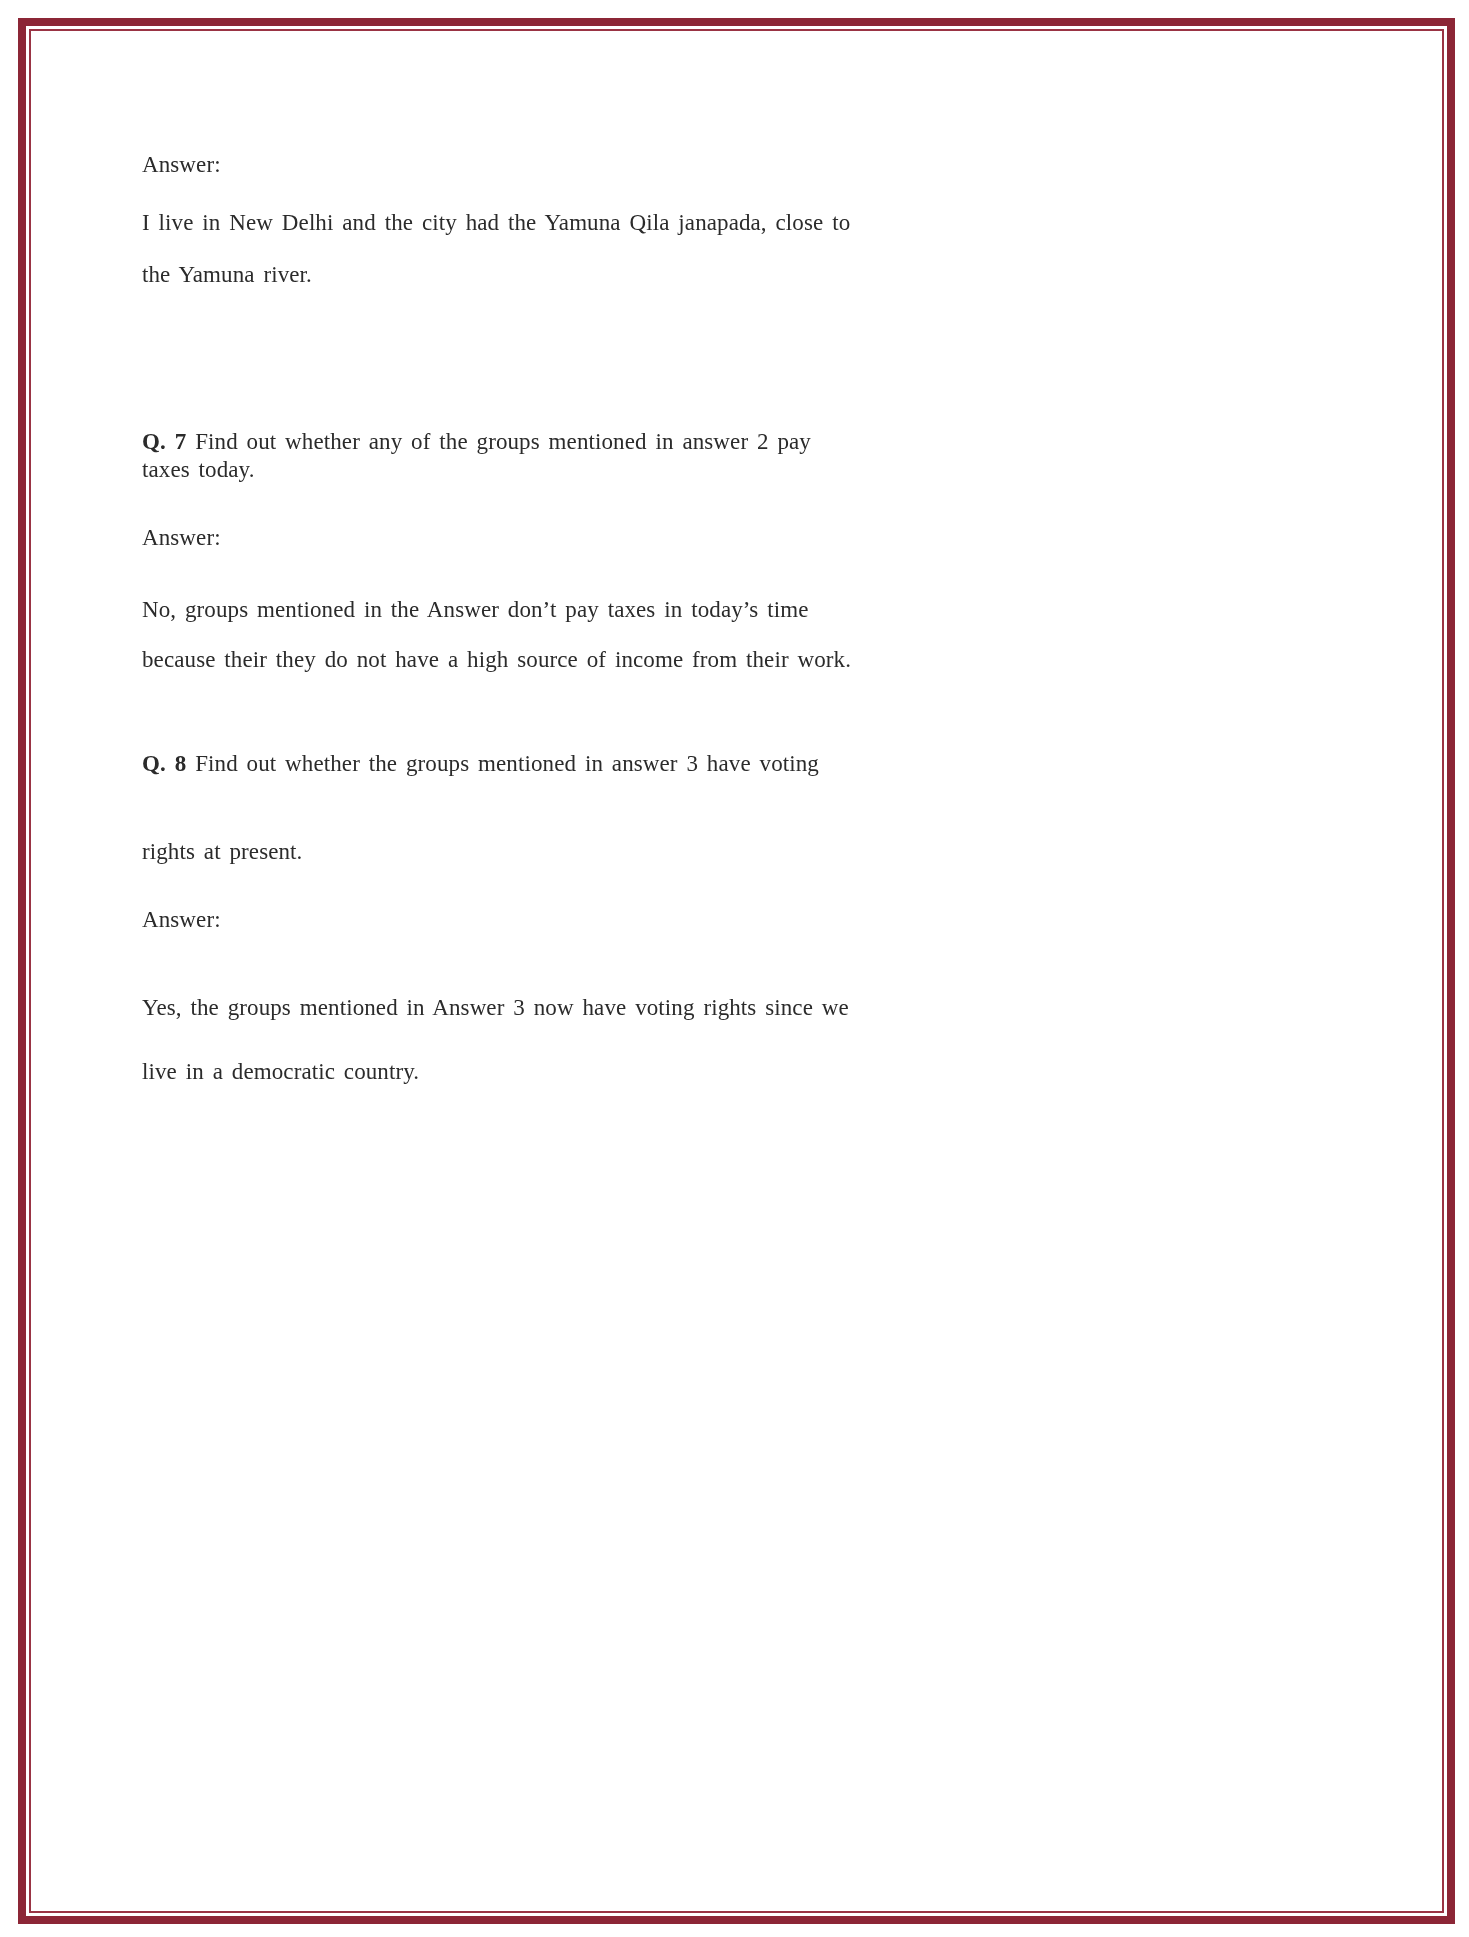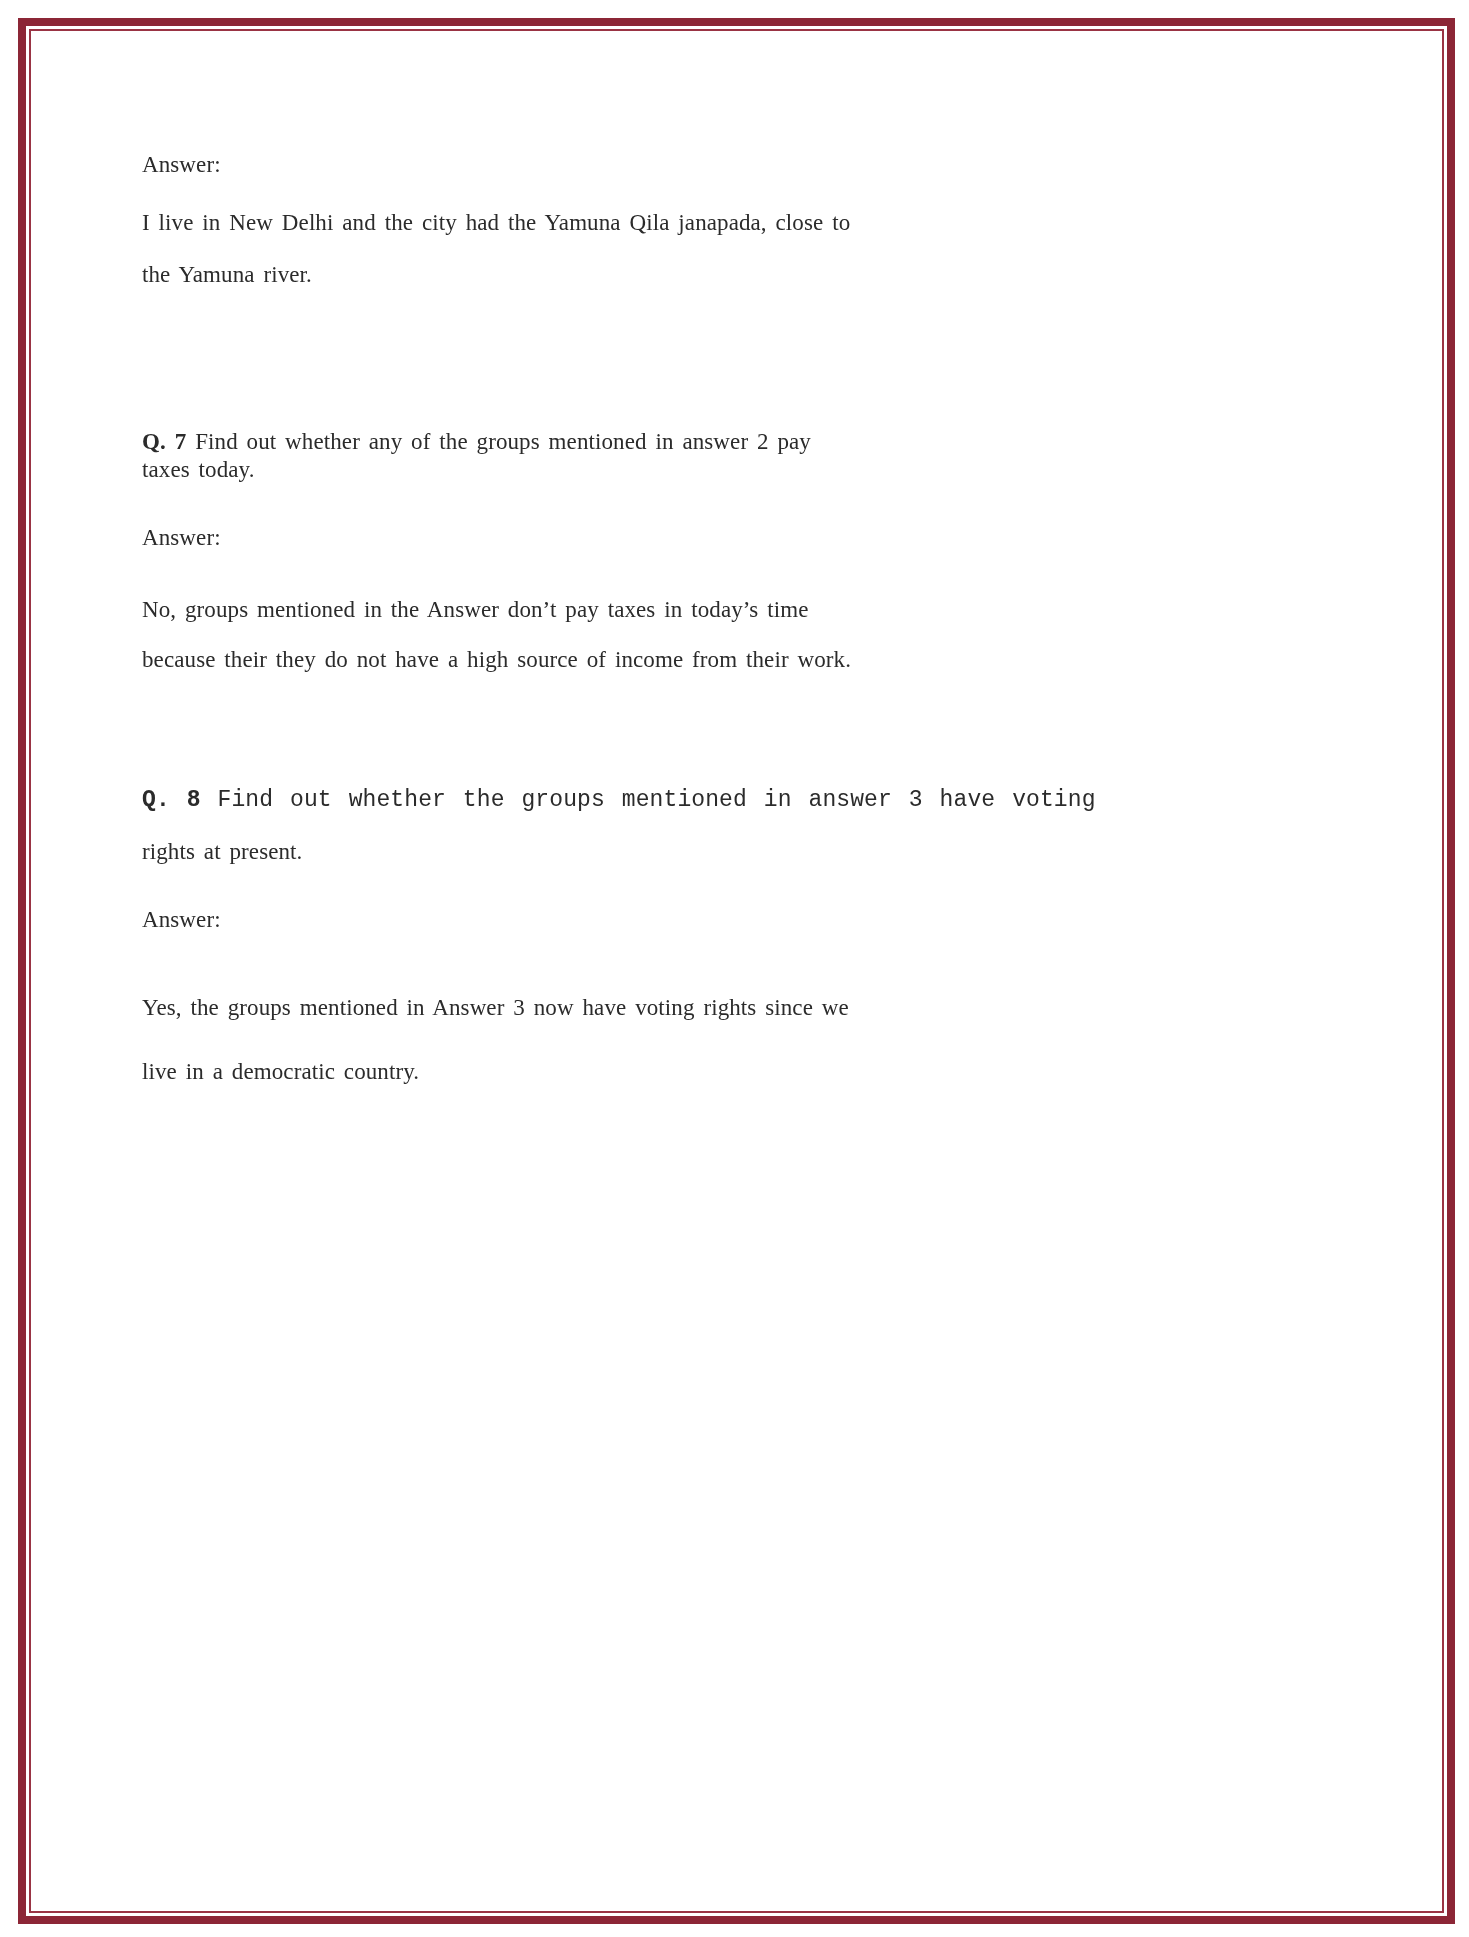--- a/index.html
+++ b/index.html
@@ -70,21 +70,21 @@
   <div class="line" style="top:398px;margin-top:24px;">
     <span class="q-num">Q. 7</span><span> Find out whether  any  of the groups  mentioned  in answer  2 pay</span>
   </div>
   <div class="line" style="top:450px;text-align:right;">taxes  today.</div>
 
   <div class="line" style="top:518px;">Answer:</div>
 
   <div class="line" style="top:590px;">No, groups mentioned  in the Answer  don’t pay taxes in today’s  time</div>
   <div class="line" style="top:640px;">because  their they do not have a high source of income from their work.</div>
 
-  <div class="line" style="top:780px;font-family:Liberation Mono, monospace;">
+  <div class="line" style="top:744px;">
     <span class="q-num">Q. 8</span><span> Find out whether  the groups mentioned  in answer 3 have  voting</span>
   </div>
   <div class="line" style="top:832px;">rights at present.</div>
 
   <div class="line" style="top:900px;">Answer:</div>
 
   <div class="line" style="top:973px;margin-top:15px;">Yes, the groups mentioned  in Answer  3 now have  voting rights since  we</div>
   <div class="line" style="top:1052px;">live in a democratic  country.</div>
 
 </div>

